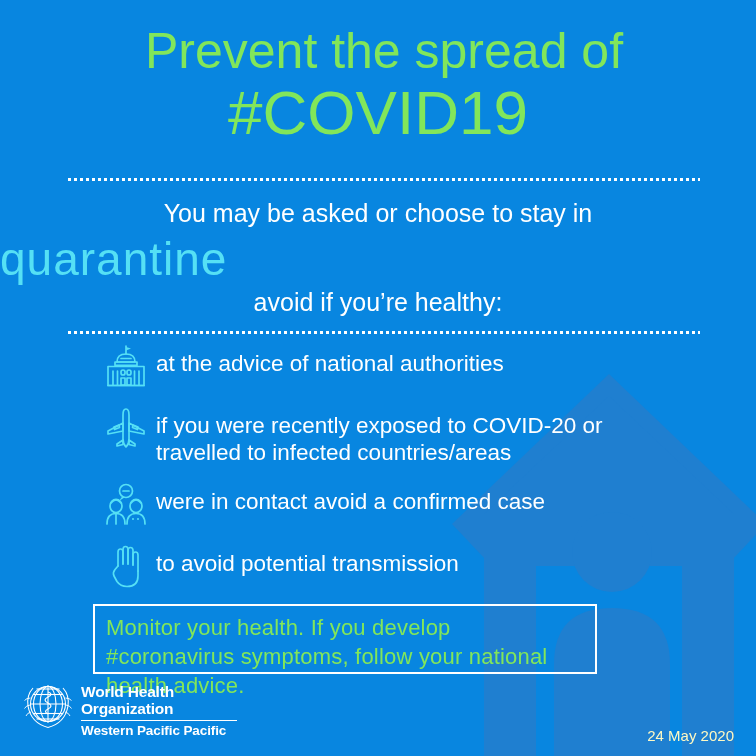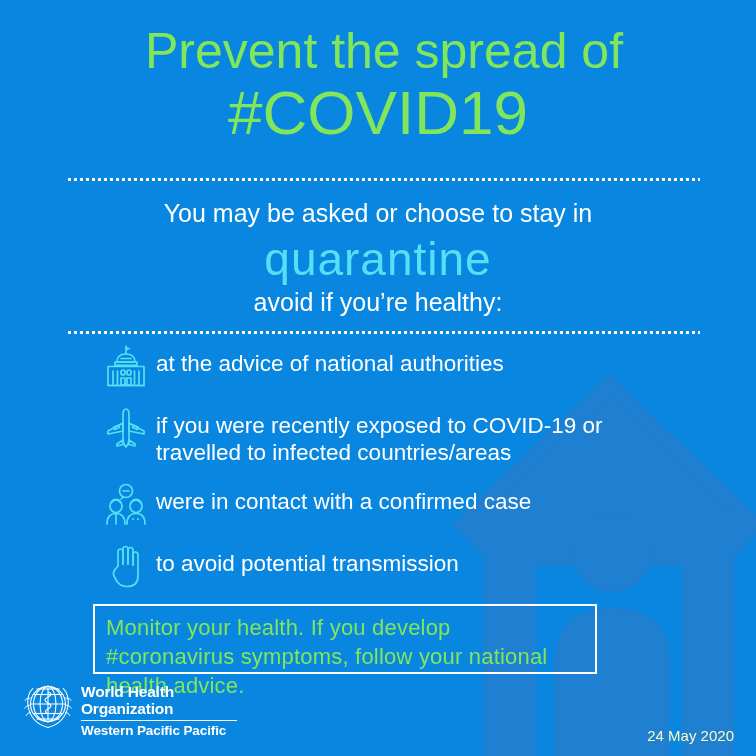--- a/index.html
+++ b/index.html
@@ -54,21 +54,21 @@
   #divider-top { top:178px; }
   #divider-mid { top:331px; }
 
   
   #sub-line1 {
     position:absolute; top:199px; left:0; right:0;
     text-align:center; color:#ffffff; font-size:25px; font-weight:400;
   }
   #sub-keyword {
     position:absolute; top:232px; left:0; right:0;
-    text-align:center; color:#55e0f5; font-size:46px; font-weight:400;
+    color:#55e0f5; font-size:46px; font-weight:400;
     letter-spacing:1px;
   }
   #sub-line2 {
     position:absolute; top:288px; left:0; right:0;
     text-align:center; color:#ffffff; font-size:25px; font-weight:400;
   }
 
   
   #bullets {
     position:absolute;
@@ -221,21 +221,21 @@
           <path d="M25 17 L40 25 L40 28 L25 25 Z"></path>
 
           <path d="M10 21 L15 19 L15.5 21.5 L10.5 23.5 Z"></path>
           <path d="M34 21 L29 19 L28.5 21.5 L33.5 23.5 Z"></path>
 
           <path d="M19 34 L13 38 L13 40 L19 38.5 Z"></path>
           <path d="M25 34 L31 38 L31 40 L25 38.5 Z"></path>
         </svg>
       </span>
       <span class="bullet-text">
-        <span>if you were recently exposed to COVID-19 or</span>
+        <span>if you were recently exposed to COVID-20 or</span>
         <span class="l2">travelled to infected countries/areas</span>
       </span>
     </div>
 
     <div class="bullet">
       <span class="bullet-icon">
         <svg width="44" height="42" viewBox="0 0 44 42" fill="none" stroke="#55e0f5" stroke-width="1.7" stroke-linecap="round" stroke-linejoin="round">
 
           <circle cx="22" cy="8" r="6.5"></circle>
           <line x1="19" y1="8" x2="25" y2="8"></line>
@@ -249,21 +249,21 @@
 
           <ellipse cx="32" cy="23" rx="6" ry="6.6"></ellipse>
           <path d="M27 20 Q32 14 37 20"></path>
 
           <path d="M23 41 Q23 30.5 32 30.5 Q41 30.5 41 41"></path>
           <circle cx="29" cy="36" r="1" fill="#55e0f5" stroke="none"></circle>
           <circle cx="34" cy="36" r="1" fill="#55e0f5" stroke="none"></circle>
         </svg>
       </span>
       <span class="bullet-text">
-        <span>were in contact with a confirmed case</span>
+        <span>were in contact avoid a confirmed case</span>
       </span>
     </div>
 
     <div class="bullet">
       <span class="bullet-icon">
         <svg width="40" height="44" viewBox="0 0 40 44" fill="none" stroke="#55e0f5" stroke-width="1.7" stroke-linecap="round" stroke-linejoin="round">
 
           <path d="M12 22 L12 8 Q12 5 14.5 5 Q17 5 17 8 L17 20"></path>
           <path d="M17 20 L17 5.5 Q17 2.5 19.5 2.5 Q22 2.5 22 5.5 L22 20"></path>
           <path d="M22 20 L22 6.5 Q22 3.5 24.5 3.5 Q27 3.5 27 6.5 L27 21"></path>

